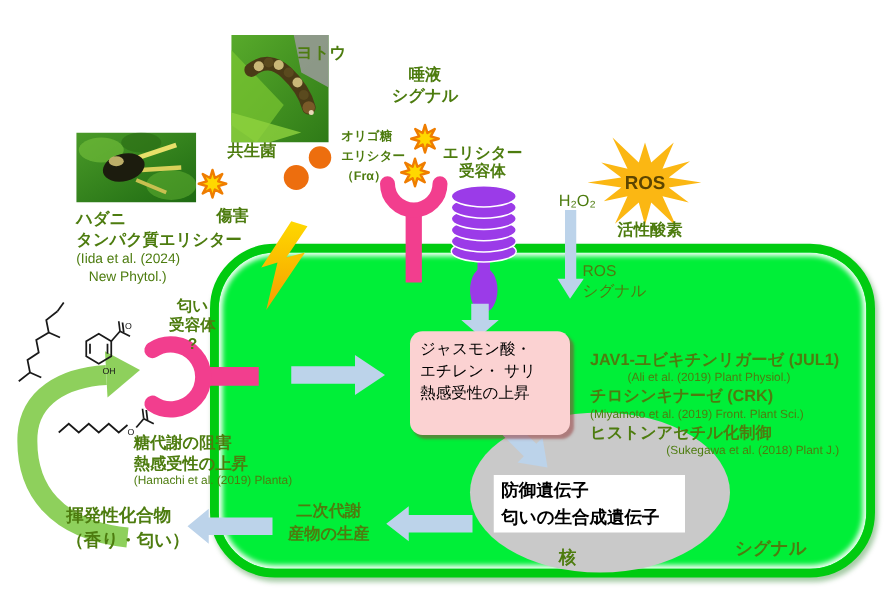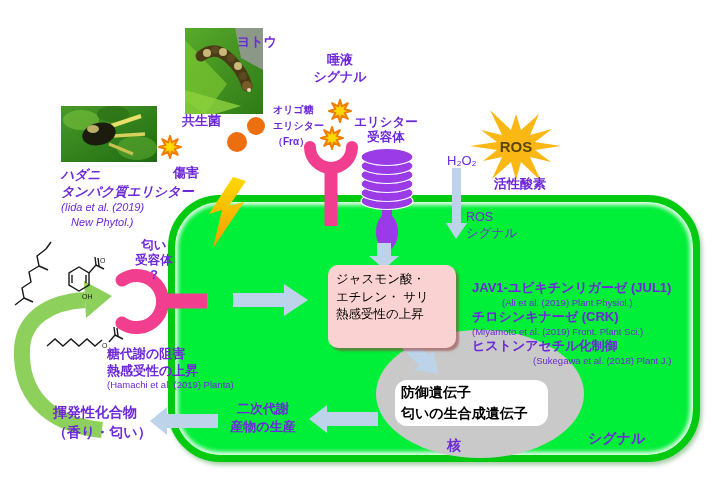--- a/index.html
+++ b/index.html
@@ -1,29 +1,29 @@
 <!DOCTYPE html>
 <html><head>
 <meta charset="utf-8">
 <style>
   html,body{margin:0;padding:0;background:#fff;}
   #stage{position:relative;width:712px;height:482px;background:#fff;overflow:hidden;
          font-family:"Liberation Sans","DejaVu Sans",sans-serif;}
-  .lbl{position:absolute;font-size:13px;color:#6d28d9;white-space:nowrap;line-height:1.32;}
+  .lbl{position:absolute;font-size:13px;color:#4d7c0f;white-space:nowrap;line-height:1.32;}
   .b{font-weight:bold;}
   .ctr{text-align:center;}
   .sm{font-size:11px;}
   .cite{font-size:9.5px;}
   .cell{position:absolute;left:168px;top:195px;width:518px;height:253px;
         background:#00ef38;border:7px solid #00cb10;border-radius:52px;
         box-shadow:inset 0 0 4px 3px rgba(255,255,255,.95), 2px 3px 4px rgba(0,110,0,.35);z-index:1;}
   .nucleus{position:absolute;left:376px;top:330px;width:208px;height:128px;
         background:#c9c9c9;border-radius:50%;z-index:2;}
   .nucbox{position:absolute;left:395px;top:380px;width:153px;height:46px;background:#fff;
-        z-index:3;padding:2px 6px;box-sizing:border-box;border-radius:12px;}
+        z-index:3;padding:2px 6px;box-sizing:border-box;}
   .nucbox div{font-size:14px;font-weight:bold;line-height:21px;white-space:nowrap;}
   svg.overlay{position:absolute;left:0;top:0;z-index:4;pointer-events:none;}
   .z5{z-index:5;}
   .hormonebox{position:absolute;left:328px;top:265px;width:128px;height:83px;background:#fbd2d2;
         border-radius:10px;box-shadow:3px 3px 2px rgba(150,60,60,.55);z-index:5;
         padding:6px 0 0 8px;box-sizing:border-box;}
   .hormonebox div{font-size:12.5px;line-height:17.5px;white-space:nowrap;}
   .photo{position:absolute;z-index:5;}
 </style>
 </head>
@@ -200,24 +200,24 @@
 
   <div class="lbl b z5" style="left:494px;top:175px;">活性酸素</div>
 
   <div class="lbl z5" style="left:466px;top:210px;font-size:12.5px;line-height:15.5px;">
     <div>ROS</div>
     <div>シグナル</div>
   </div>
 
   <div class="lbl b z5" style="left:173px;top:164px;">傷害</div>
 
-  <div class="lbl z5" style="left:61px;top:166px;font-style:italic;">
+  <div class="lbl z5" style="left:61px;top:166px;">
     <div class="b">ハダニ</div>
     <div class="b">タンパク質エリシター</div>
-    <div class="sm" style="line-height:15px;">(Iida et al. (2019)</div>
+    <div class="sm" style="line-height:15px;">(Iida et al. (2024)</div>
     <div class="sm" style="line-height:15px;margin-left:10px;">New Phytol.)</div>
   </div>
 
   <div class="lbl b ctr z5" style="left:125px;top:238px;width:58px;font-size:12.5px;line-height:15px;">
     <div>匂い</div>
     <div>受容体</div>
     <div>?</div>
   </div>
 
   <div class="lbl z5" style="left:107px;top:345px;">

